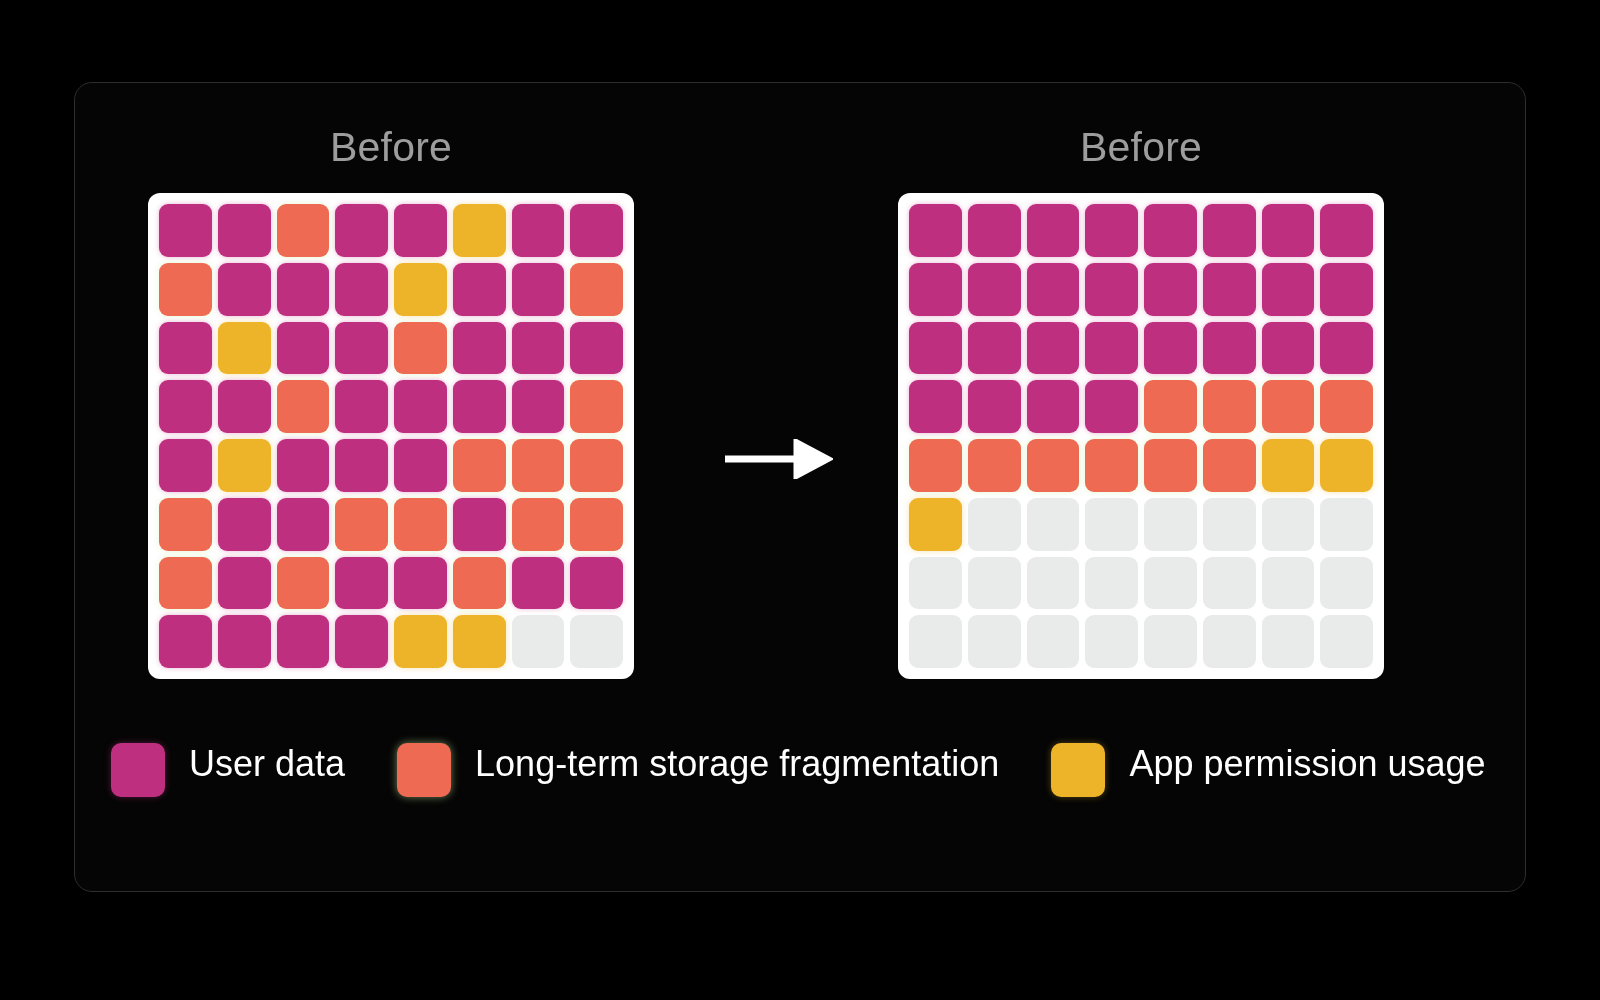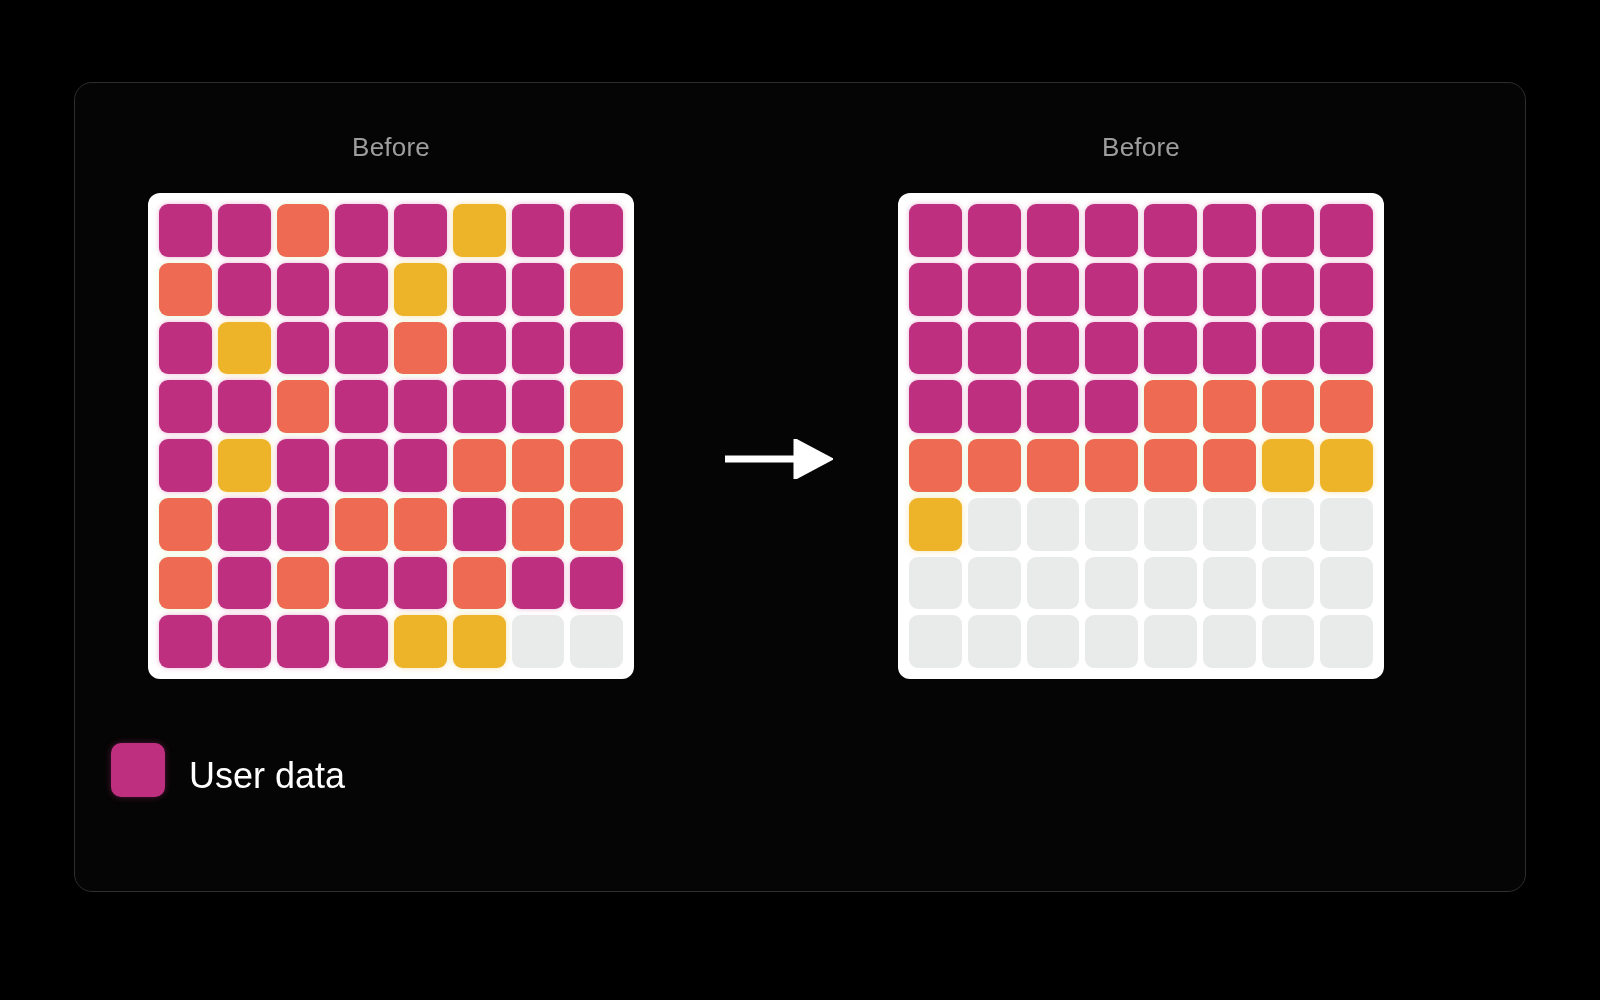--- a/index.html
+++ b/index.html
@@ -39,21 +39,21 @@
     position: absolute;
     top: 44px;
     width: 520px;
   }
   .panel-before { left: 56px; }
   .panel-after  { left: 806px; }
 
   .panel-title {
     text-align: center;
     color: #9d9d9d;
-    font-size: 26px;
+    font-size: 41px;
     font-weight: 400;
     letter-spacing: 0.2px;
     margin: 0 0 26px 0;
     height: 40px;
     line-height: 40px;
   }
 
   .grid-frame {
     background: #ffffff;
     border-radius: 12px;
@@ -94,21 +94,21 @@
     left: 0;
     top: 660px;
     width: 100%;
     display: flex;
     align-items: center;
     padding-left: 36px;
     box-sizing: border-box;
   }
   .legend-item {
     display: flex;
-    align-items: flex-end;
+    align-items: flex-start;
   }
   .legend-item + .legend-item { margin-left: 52px; }
 
   .swatch {
     width: 54px;
     height: 54px;
     border-radius: 10px;
     flex: 0 0 auto;
   }
   .swatch.magenta { background: #bf2f80; box-shadow: 0 0 7px rgba(191,47,128,0.4); }
@@ -280,15 +280,23 @@
       </div>
     </div>
 
   </div>
 
   <div class="legend" id="legend">
       <div class="legend-item">
         <div class="swatch magenta"></div>
         <div class="legend-label">User data</div>
       </div>
+      <div class="legend-item">
+        <div class="swatch orange"></div>
+        <div class="legend-label">Long-term storage fragmentation</div>
+      </div>
+      <div class="legend-item">
+        <div class="swatch yellow"></div>
+        <div class="legend-label">App permission usage</div>
+      </div>
     </div>
 
 </div>
 
 </body></html>

